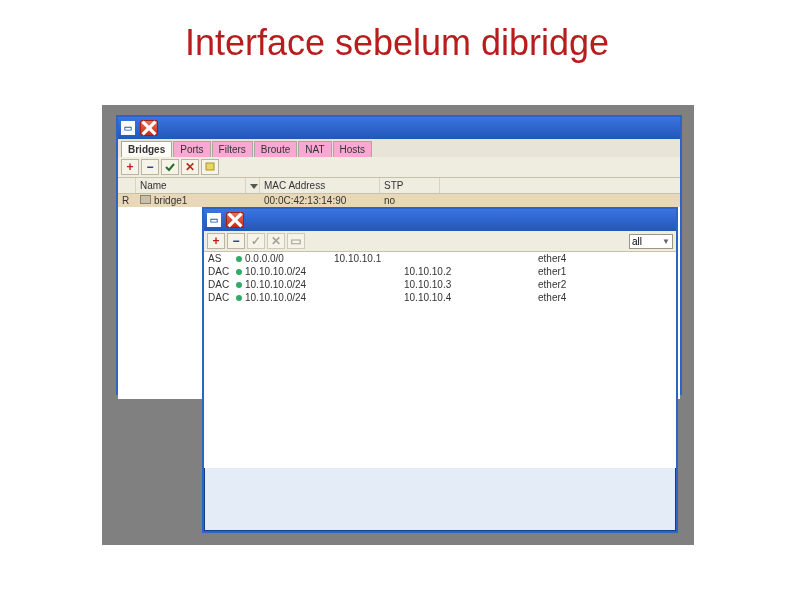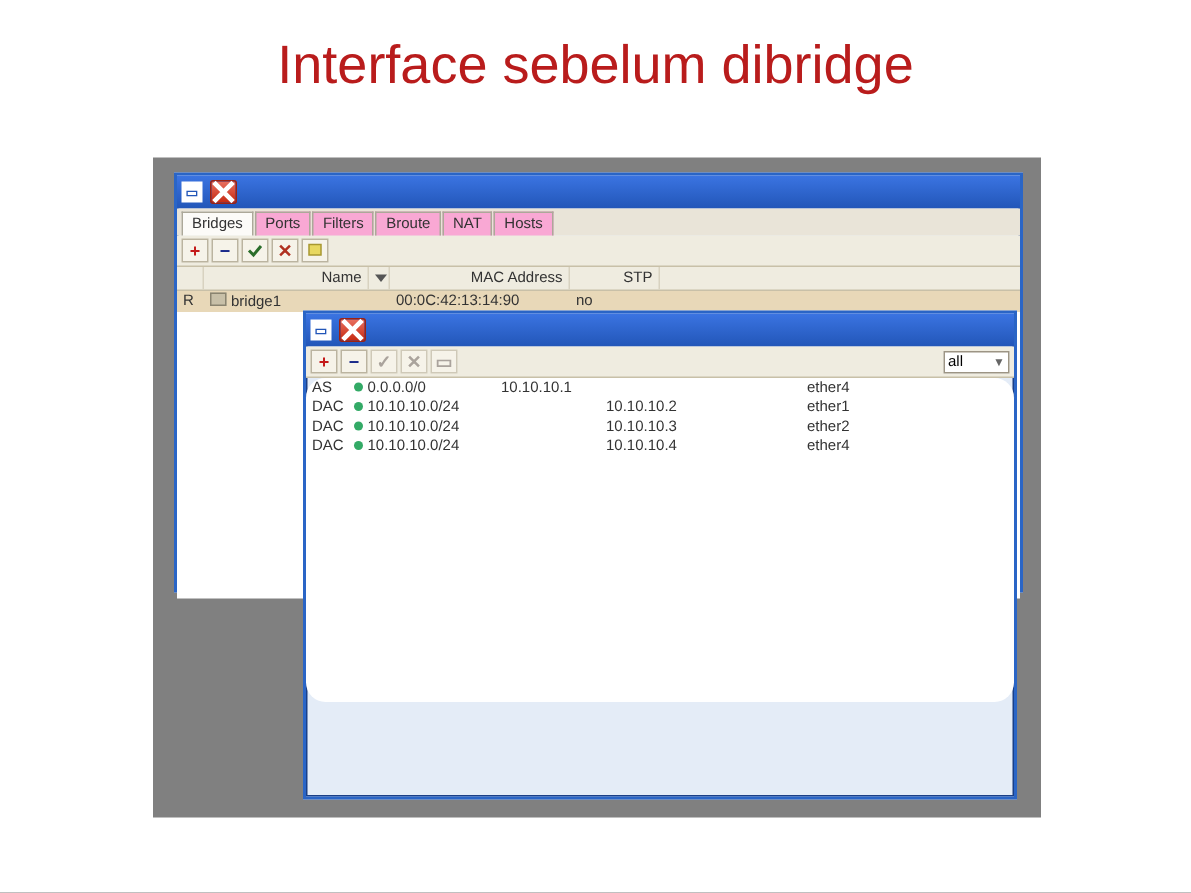--- a/index.html
+++ b/index.html
@@ -6,43 +6,43 @@
   body { width: 794px; height: 595px; background: #fff; font-family: Arial, sans-serif; position: relative; overflow: hidden; }
   .slide-title { font-size: 36px; font-weight: normal; text-align: center; margin-top: 22px; color: #b91c1c; }
   .canvas { position: absolute; left: 102px; top: 105px; width: 592px; height: 440px; background: #808080; }
   .window { position: absolute; border: 2px solid #2a65c6; font-size: 10px; background: #e4ecf7; box-shadow: 0 0 0 1px #1a3f86 inset; }
   .titlebar { height: 22px; background: linear-gradient(#3b74e2, #2256b8); display: flex; align-items: center; padding: 0 3px; color: #fff; font-weight: bold; }
   .titlebar .ticon { width: 14px; height: 14px; background: #fff; margin-right: 5px; flex: 0 0 auto; display: flex; align-items: center; justify-content: center; font-size: 9px; color: #2256b8; }
   .titlebar .title { flex: 1; }
   .titlebar .close { width: 18px; height: 16px; background: linear-gradient(#e87060, #c62a12); border: 1px solid #9e2110; color: #fff; display: flex; align-items: center; justify-content: center; font-size: 11px; font-weight: bold; border-radius: 2px; cursor: pointer; }
   .tabs { display: flex; background: #e9e4d8; padding: 2px 3px 0 3px; font-size: 10px; }
   .tab { padding: 2px 6px; border: 1px solid #aca899; border-bottom: none; background: #f9a8d4; margin-right: 1px; cursor: pointer; color: #333; }
-  .tab.active { background: #fcfbf8; font-weight: normal; }
+  .tab.active { background: #fcfbf8; font-weight: bold; }
   .toolbar { display: flex; align-items: center; background: #efece0; border-bottom: 1px solid #c8c0a8; padding: 2px 3px; gap: 2px; }
   .tbtn { width: 18px; height: 16px; border: 1px solid #bbb4a0; background: #f6f3e9; display: flex; align-items: center; justify-content: center; font-size: 12px; font-weight: bold; cursor: pointer; color: #333; }
   .tbtn.plus { color: #c41a1a; }
   .tbtn.minus { color: #1a2a8a; }
   .tbtn.dis { color: #aaa39c; border-color: #cfc9b8; }
   .tbtn svg { width: 12px; height: 12px; }
   .header-row { display: flex; background: #efece0; border-bottom: 1px solid #c8c0a8; font-size: 10px; }
-  .hcell { padding: 2px 4px; border-right: 1px solid #d8d2c0; color: #333; text-align: right; }
+  .hcell { padding: 2px 4px; border-right: 1px solid #d8d2c0; color: #333; }
   .body-rows { background: #fff; overflow: hidden; }
   .row { display: flex; font-size: 10px; padding: 0 0; color: #333; }
   .row .cell { padding: 1px 4px; white-space: nowrap; }
   .row.sel { background: #e8d8b8; }
   .icon-iface { display: inline-block; width: 11px; height: 9px; background: #c8c0a8; margin-right: 3px; border: 1px solid #8a8470; }
   .filter-box { margin-left: auto; border: 1px solid #9c9484; background: #fff; width: 44px; height: 15px; font-size: 10px; padding: 0 2px; display: flex; align-items: center; }
   .filter-box .dd { margin-left: auto; font-size: 8px; color: #666; }
 
   
   #win-bridge { left: 14px; top: 10px; width: 566px; height: 280px; }
   #win-bridge .body-rows { height: 205px; }
   
   #win-route { left: 100px; top: 102px; width: 476px; height: 326px; }
-  #win-route .body-rows { height: 216px; border-radius: 13px; }
+  #win-route .body-rows { height: 216px; }
 
   
   .bw1 { width: 110px; } .bw2 { width: 14px; } .bw3 { width: 120px; } .bw4 { width: 60px; }
   
   .rw0 { width: 28px; } .rw1 { width: 88px; } .rwa { width: 10px; } .rw2 { width: 70px; } .rw3 { width: 78px; } .rw4 { width: 56px; } .rw5 { width: 56px; } .rw6 { width: 80px; }
 
   .tri { width:0; height:0; border-left:4px solid transparent; border-right:4px solid transparent; border-top:5px solid #555; display:inline-block; vertical-align: middle; }
   .flagdot { display:inline-block; width:6px; height:6px; background:#3a6; border-radius:50%; margin-right:3px; vertical-align: middle; }
 </style>
 </head>

